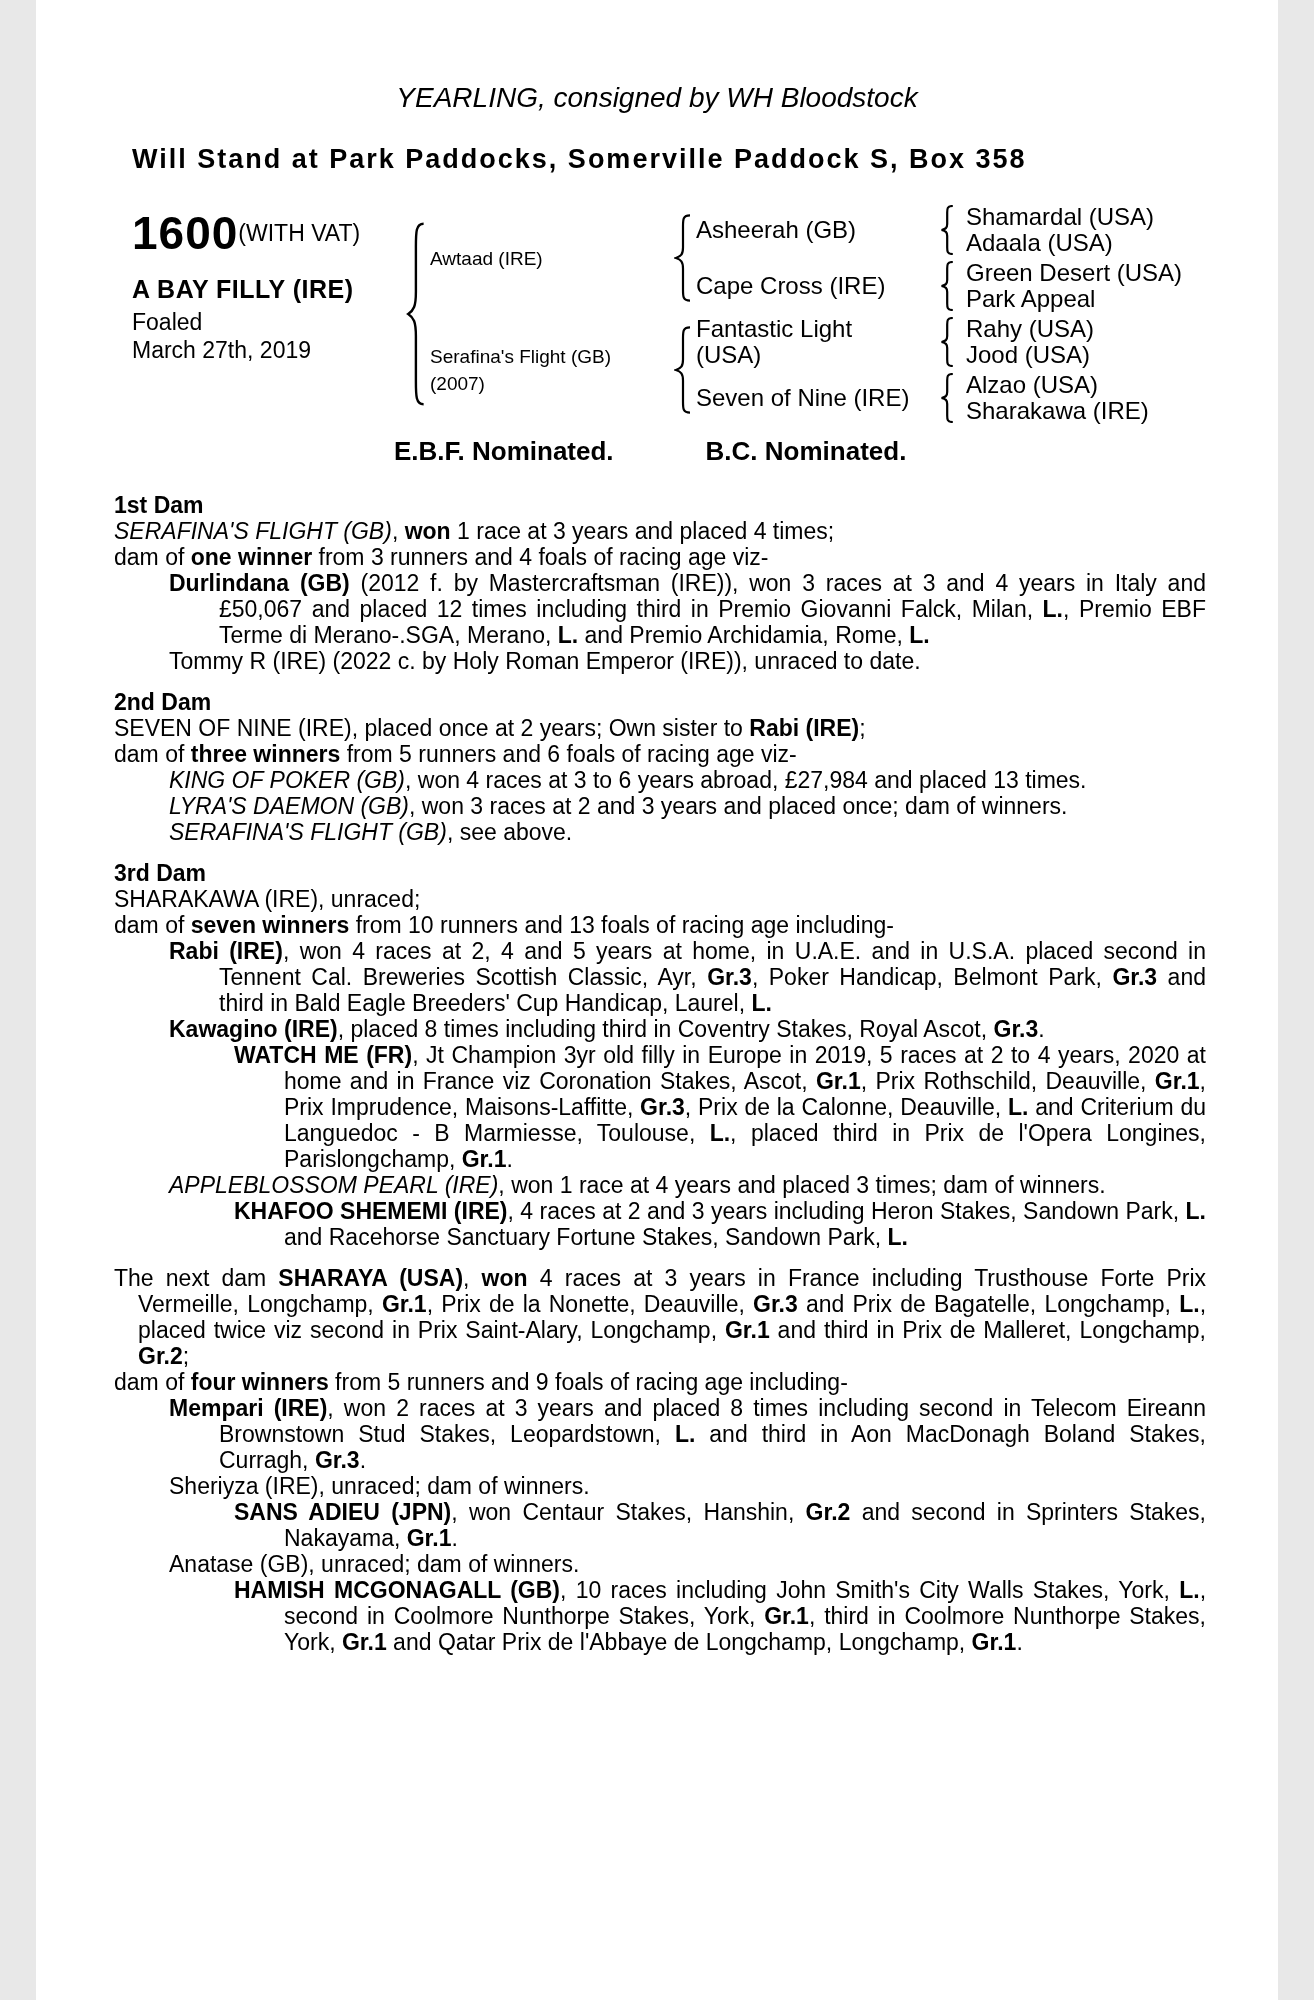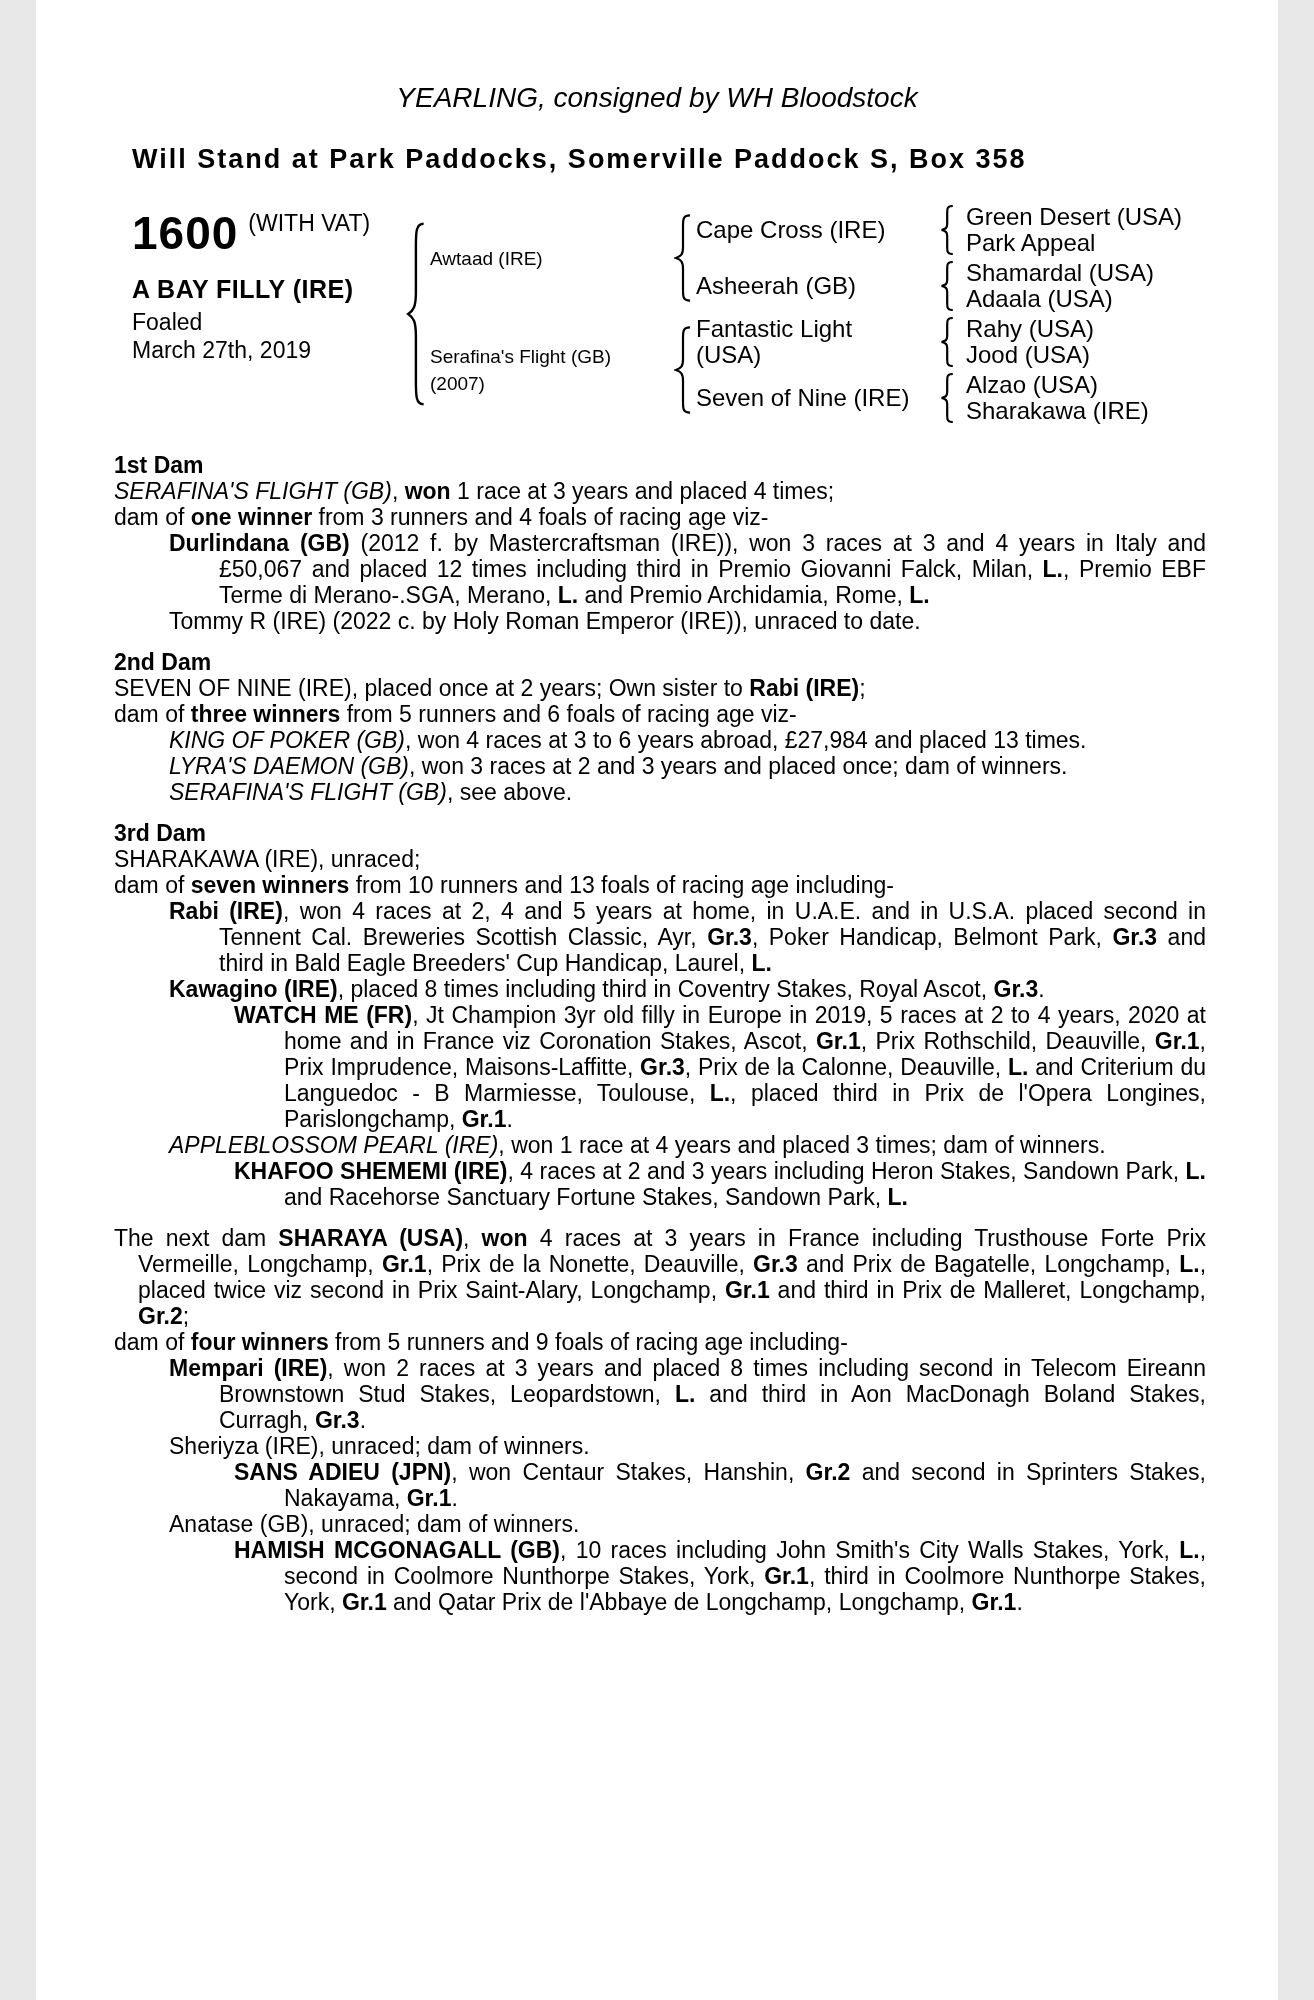--- a/index.html
+++ b/index.html
@@ -23,21 +23,21 @@
   .stand {
     margin:30px 0 0 96px;
     font-weight:bold;
     font-size:27px;
     letter-spacing:2px;
     line-height:30px;
   }
   
   .pedigree { display:flex; margin:28px 0 0 96px; }
   .lot-info { width:272px; padding-top:8px; }
-  .lot-row { display:flex; align-items:flex-start; gap:10px; }
+  .lot-row { display:flex; align-items:center; }
   .lot-number { font-size:46px; font-weight:bold; letter-spacing:1px; line-height:46px; }
   .lot-vat { font-size:23px; }
   .lot-desc { margin-top:18px; font-size:25px; font-weight:bold; letter-spacing:0.5px; line-height:30px; }
   .lot-foaled { font-size:23px; line-height:28px; }
   .lot-foaled.first { margin-top:4px; }
 
   .tree { display:flex; align-items:center; }
   .brace { display:flex; align-items:center; justify-content:center; }
   .brace svg { display:block; }
   .b1 { width:26px; height:224px; }
@@ -108,47 +108,47 @@
           </div>
           <div class="brace b2">
             <svg width="20" height="88" viewBox="0 0 20 100" preserveAspectRatio="none">
               <path d="M 16 1.5 C 9 1.5 9 6 9 14 L 9 38 C 9 46 7 48 2 50 C 7 52 9 54 9 62 L 9 86 C 9 94 9 98.5 16 98.5" fill="none" stroke="#000" stroke-width="2.2" vector-effect="non-scaling-stroke"></path>
             </svg>
           </div>
           <div class="quarterscol">
 
             <div class="quarter">
               <div class="gen2name">
+                <div>Asheerah (GB)</div>
+                <div></div>
+              </div>
+              <div class="brace b3">
+                <svg width="16" height="50" viewBox="0 0 20 100" preserveAspectRatio="none">
+                  <path d="M 16 2 C 9 2 9 7 9 15 L 9 38 C 9 46 7 48 2 50 C 7 52 9 54 9 62 L 9 85 C 9 93 9 98 16 98" fill="none" stroke="#000" stroke-width="2.2" vector-effect="non-scaling-stroke"></path>
+                </svg>
+              </div>
+              <div class="gen3pair">
+                <div>Shamardal (USA)</div>
+                <div>Adaala (USA)</div>
+              </div>
+            </div>
+
+            <div class="quarter">
+              <div class="gen2name">
                 <div>Cape Cross (IRE)</div>
                 <div></div>
               </div>
               <div class="brace b3">
                 <svg width="16" height="50" viewBox="0 0 20 100" preserveAspectRatio="none">
                   <path d="M 16 2 C 9 2 9 7 9 15 L 9 38 C 9 46 7 48 2 50 C 7 52 9 54 9 62 L 9 85 C 9 93 9 98 16 98" fill="none" stroke="#000" stroke-width="2.2" vector-effect="non-scaling-stroke"></path>
                 </svg>
               </div>
               <div class="gen3pair">
                 <div>Green Desert (USA)</div>
                 <div>Park Appeal</div>
-              </div>
-            </div>
-
-            <div class="quarter">
-              <div class="gen2name">
-                <div>Asheerah (GB)</div>
-                <div></div>
-              </div>
-              <div class="brace b3">
-                <svg width="16" height="50" viewBox="0 0 20 100" preserveAspectRatio="none">
-                  <path d="M 16 2 C 9 2 9 7 9 15 L 9 38 C 9 46 7 48 2 50 C 7 52 9 54 9 62 L 9 85 C 9 93 9 98 16 98" fill="none" stroke="#000" stroke-width="2.2" vector-effect="non-scaling-stroke"></path>
-                </svg>
-              </div>
-              <div class="gen3pair">
-                <div>Shamardal (USA)</div>
-                <div>Adaala (USA)</div>
               </div>
             </div>
 
           </div>
         </div>
 
         <div class="half">
           <div class="gen1name">
             <div>Serafina's Flight (GB)</div>
             <div>(2007)</div>
@@ -192,20 +192,24 @@
               </div>
             </div>
 
           </div>
         </div>
 
       </div>
     </div>
   </div>
 
+  <div class="nominated">
+    <span>E.B.F. Nominated.</span>
+    <span>B.C. Nominated.</span>
+  </div>
 
   <div class="body" id="catalog-body">
       <div class="section">
         <div class="sec-heading">1st Dam</div>
         <p class="para p0"><span class="run-i">SERAFINA'S FLIGHT (GB)</span><span class="run-r">, </span><span class="run-b">won</span><span class="run-r"> 1 race at 3 years and placed 4 times;</span></p>
         <p class="para p0"><span class="run-r">dam of </span><span class="run-b">one winner</span><span class="run-r"> from 3 runners and 4 foals of racing age viz-</span></p>
         <p class="para lv1"><span class="run-b">Durlindana (GB)</span><span class="run-r"> (2012 f. by Mastercraftsman (IRE)), won 3 races at 3 and 4 years in Italy and £50,067 and placed 12 times including third in Premio Giovanni Falck, Milan, </span><span class="run-b">L.</span><span class="run-r">, Premio EBF Terme di Merano-.SGA, Merano, </span><span class="run-b">L.</span><span class="run-r"> and Premio Archidamia, Rome, </span><span class="run-b">L.</span></p>
         <p class="para lv1"><span class="run-r">Tommy R (IRE) (2022 c. by Holy Roman Emperor (IRE)), unraced to date.</span></p>
       </div>
       <div class="section">

